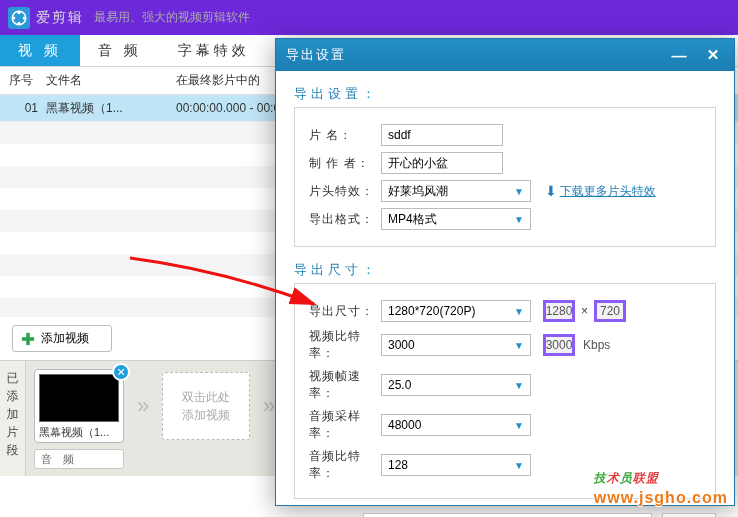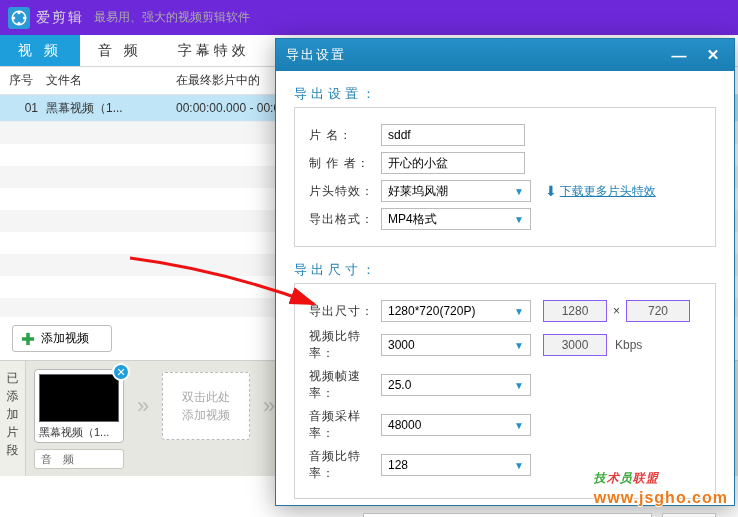--- a/index.html
+++ b/index.html
@@ -50,26 +50,26 @@
 .dialog { position: absolute; left: 275px; top: 38px; width: 460px; height: 468px; background: #fff; box-shadow: 0 4px 24px rgba(0,0,0,0.35); border: 1px solid #2178a8; z-index: 10; }
 .dlg-title { background: linear-gradient(#2590c8, #1a7eb3); color: #fff; height: 32px; display: flex; align-items: center; justify-content: space-between; padding: 0 10px; }
 .dlg-title-text { font-size: 13px; letter-spacing: 2px; }
 .dlg-ctrls { display: flex; gap: 12px; }
 .dlg-ctrl { width: 22px; height: 18px; display: flex; align-items: center; justify-content: center; color: #fff; cursor: pointer; font-size: 15px; font-weight: bold;}
 .dlg-body { padding: 14px 18px 12px; }
 .section-label { color: #1f7fb6; font-size: 13px; letter-spacing: 4px; margin-bottom: 4px; }
 .field-group { border: 1px solid #d3d3d3; padding: 10px 14px; margin-bottom: 14px; }
 .field-row { display: flex; align-items: center; margin: 6px 0; }
 .field-label { width: 72px; text-align: left; color: #333; letter-spacing: 1px; padding-right: 4px; }
-.text-input { border: 1px solid #bcbcbc; height: 22px; padding: 0 6px; width: 144px; background: #fff; }
+.text-input { border: 1px solid #bcbcbc; height: 22px; padding: 0 6px; width: 122px; background: #fff; }
 .combo { border: 1px solid #bcbcbc; height: 22px; width: 150px; display: flex; align-items: center; justify-content: space-between; padding: 0 6px; background: #fff; cursor: pointer; }
 .combo .caret { color: #2590c8; font-size: 10px; }
 .link { color: #1f7fb6; text-decoration: underline; margin-left: 14px; cursor: pointer; }
 .dl-icon { color: #1f7fb6; margin-right: 3px; font-size: 14px; }
-.dim-readonly { border: 1px solid #8b5cf6; background: #f2f2f2; width: 64px; height: 22px; display: flex; align-items: center; justify-content: center; color: #555; }
+.dim-readonly { border: 3px solid #8b5cf6; background: #f2f2f2; width: 32px; height: 22px; display: flex; align-items: center; justify-content: center; color: #555; }
 .dim-x { margin: 0 6px; color: #444; }
 .kbps { margin-left: 8px; color: #555; }
 .path-row { display: flex; align-items: center; margin-top: 6px; }
 .path-input { flex: 1; border: 1px solid #bcbcbc; height: 22px; background: #fff; margin-right: 10px; }
 .browse-btn { width: 54px; height: 22px; border: 1px solid #bcbcbc; background: #f5f5f5; cursor: pointer; letter-spacing: 4px; text-align: center; line-height:20px;}
 
 
 .arrow { position: absolute; left: 122px; top: 250px; width: 200px; height: 70px; z-index: 20; pointer-events: none; }
 
 

